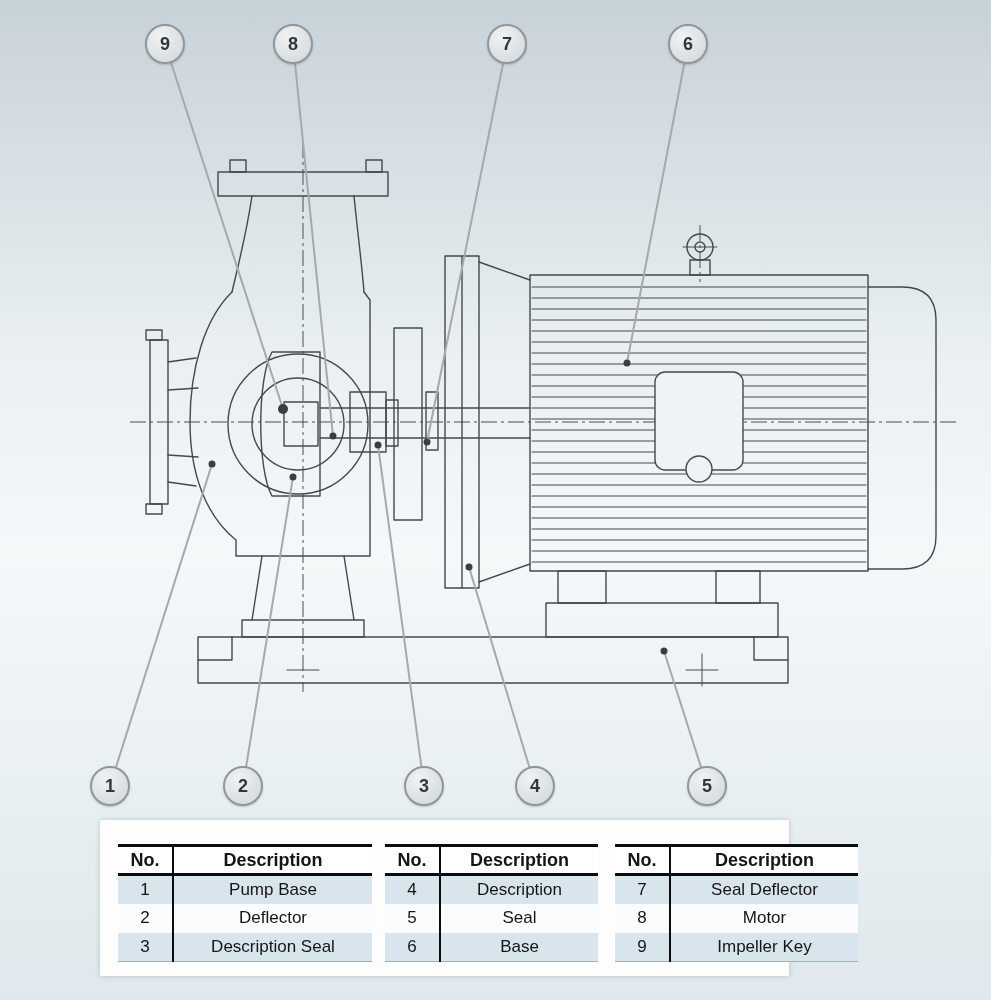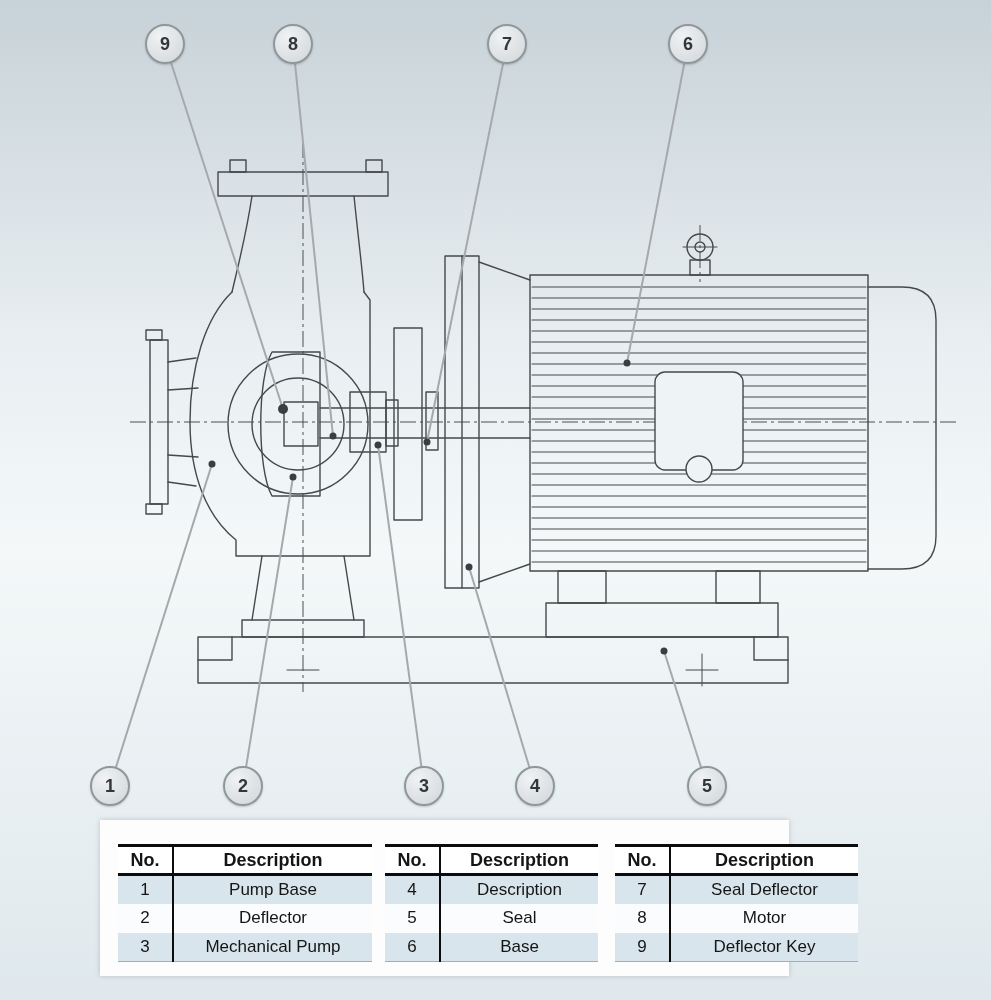--- a/index.html
+++ b/index.html
@@ -216,21 +216,21 @@
         <tr>
           <td class="no">1</td>
           <td>Pump Base</td>
         </tr>
         <tr>
           <td class="no">2</td>
           <td>Deflector</td>
         </tr>
         <tr>
           <td class="no">3</td>
-          <td>Mechanical Pump</td>
+          <td>Description Seal</td>
         </tr>
       </tbody>
     </table>
 
     <table class="parts-table" id="table-2">
       <thead>
         <tr>
           <th class="no">No.</th>
           <th>Description</th>
         </tr>
@@ -262,19 +262,19 @@
         <tr>
           <td class="no">7</td>
           <td>Seal Deflector</td>
         </tr>
         <tr>
           <td class="no">8</td>
           <td>Motor</td>
         </tr>
         <tr>
           <td class="no">9</td>
-          <td>Deflector Key</td>
+          <td>Impeller Key</td>
         </tr>
       </tbody>
     </table>
 
   </div>
 </div>
 
 </body></html>

